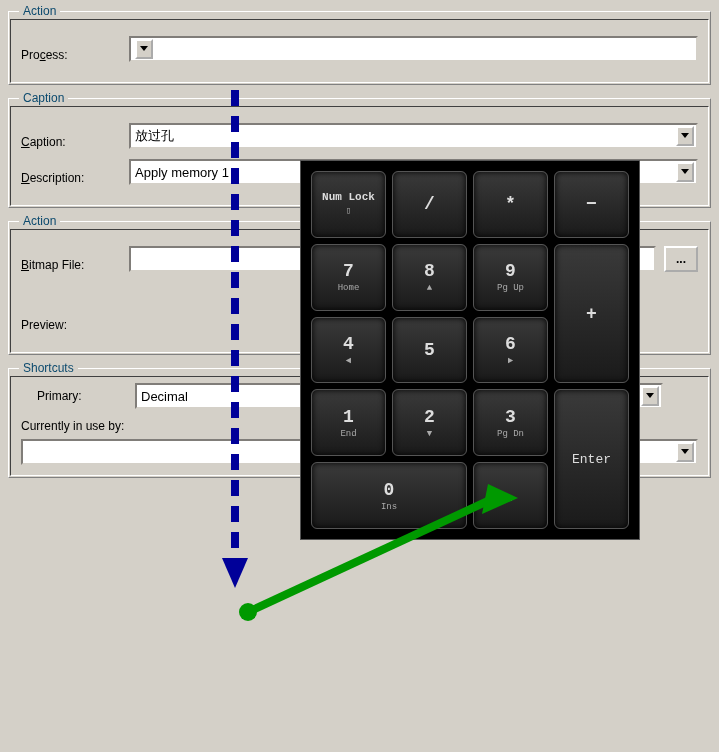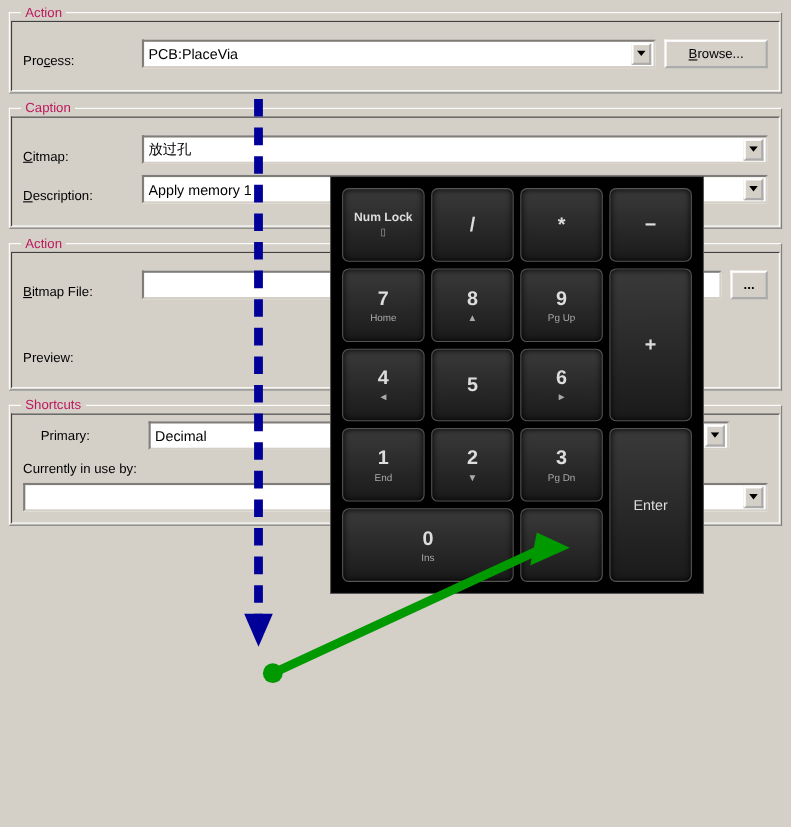--- a/index.html
+++ b/index.html
@@ -28,21 +28,21 @@
     content: "";
     position: absolute;
     inset: 1px;
     border: 1px solid #404040;
     border-bottom-color: #fff;
     border-right-color: #fff;
     pointer-events: none;
   }
   legend {
     padding: 0 4px;
-    color: #be185d;
+    color: #0c4a6e;
     background: #d4d0c8;
     position: relative;
     z-index: 2;
     margin-left: -2px;
   }
   .row {
     display: flex;
     align-items: flex-end;
     margin: 10px 0;
     gap: 8px;
@@ -132,20 +132,21 @@
     border: 1px solid #555;
     border-radius: 6px;
     color: #ddd;
     display: flex;
     flex-direction: column;
     align-items: center;
     justify-content: center;
     font-size: 14px;
     position: relative;
     box-shadow: inset 0 0 6px #000;
+    font-family: Liberation Mono, monospace;
   }
   .key .big { font-size: 18px; font-weight: bold; }
   .key .sub { font-size: 9px; color:#aaa; margin-top:2px; }
   .key-numlock .big { font-size: 11px; line-height:11px; }
   .key-plus  { grid-row: 2 / span 2; grid-column: 4; }
   .key-enter { grid-row: 4 / span 2; grid-column: 4; font-size:13px; }
   .key-zero  { grid-row: 5; grid-column: 1 / span 2; }
   .key-dot   { grid-row: 5; grid-column: 3; }
 
   
@@ -173,40 +174,36 @@
 <body>
 
 <fieldset>
   <legend>Action</legend>
 
   <div class="row">
     <div class="label">
       <span>Pro</span><u>c</u><span>ess:</span>
     </div>
     <div class="combo flex1">
-      <span class="combo-text">PCB:PlaceVia</span>
-      <div class="dropdown-btn">
-        <svg viewBox="0 0 8 6">
-            <polygon points="0,0 8,0 4,5" fill="#000"></polygon>
-          </svg>
-      </div>
-    </div>
-    <div class="btn">
-      <span><u>B</u><span>rowse...</span></span>
+      <div class="dropdown-btn">
+        <svg viewBox="0 0 8 6">
+            <polygon points="0,0 8,0 4,5" fill="#000"></polygon>
+          </svg>
+      </div>
     </div>
   </div>
 
 </fieldset>
 
 <fieldset>
   <legend>Caption</legend>
 
   <div class="row">
     <div class="label">
-      <u>C</u><span>itmap:</span>
+      <u>C</u><span>aption:</span>
     </div>
     <div class="combo flex1">
       <span class="combo-text">放过孔</span>
       <div class="dropdown-btn">
         <svg viewBox="0 0 8 6">
             <polygon points="0,0 8,0 4,5" fill="#000"></polygon>
           </svg>
       </div>
     </div>
   </div>

